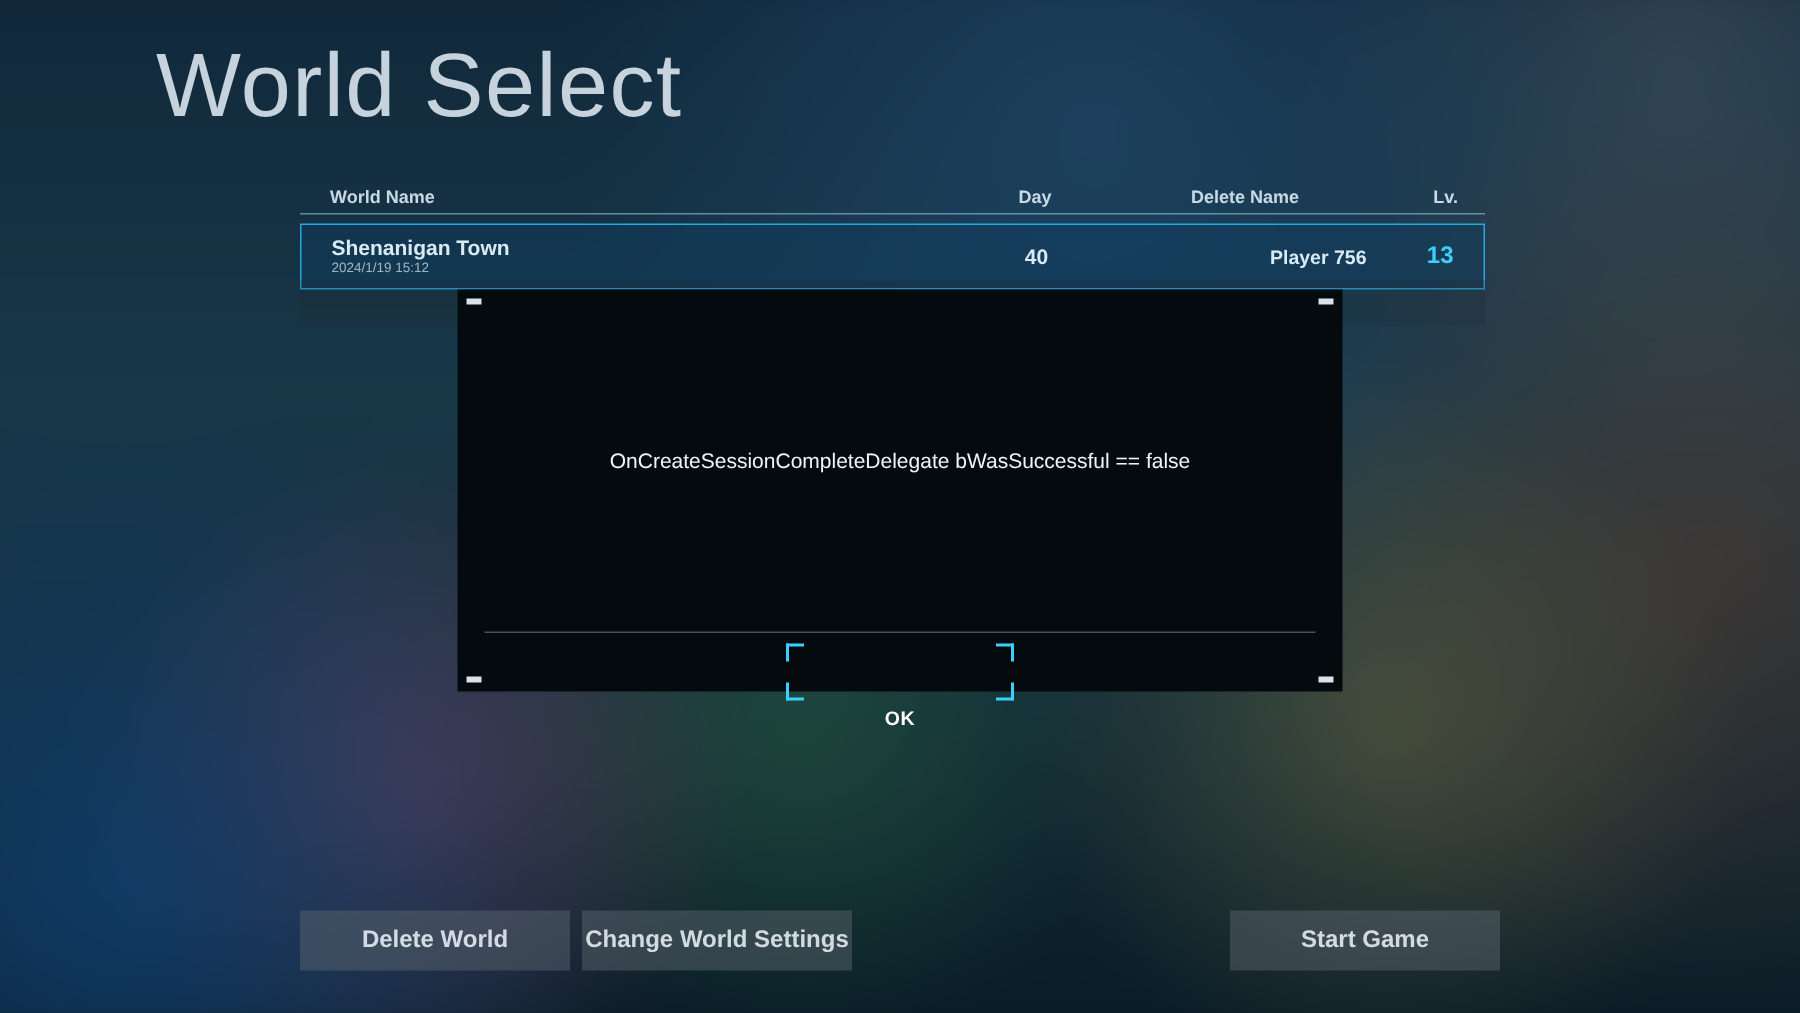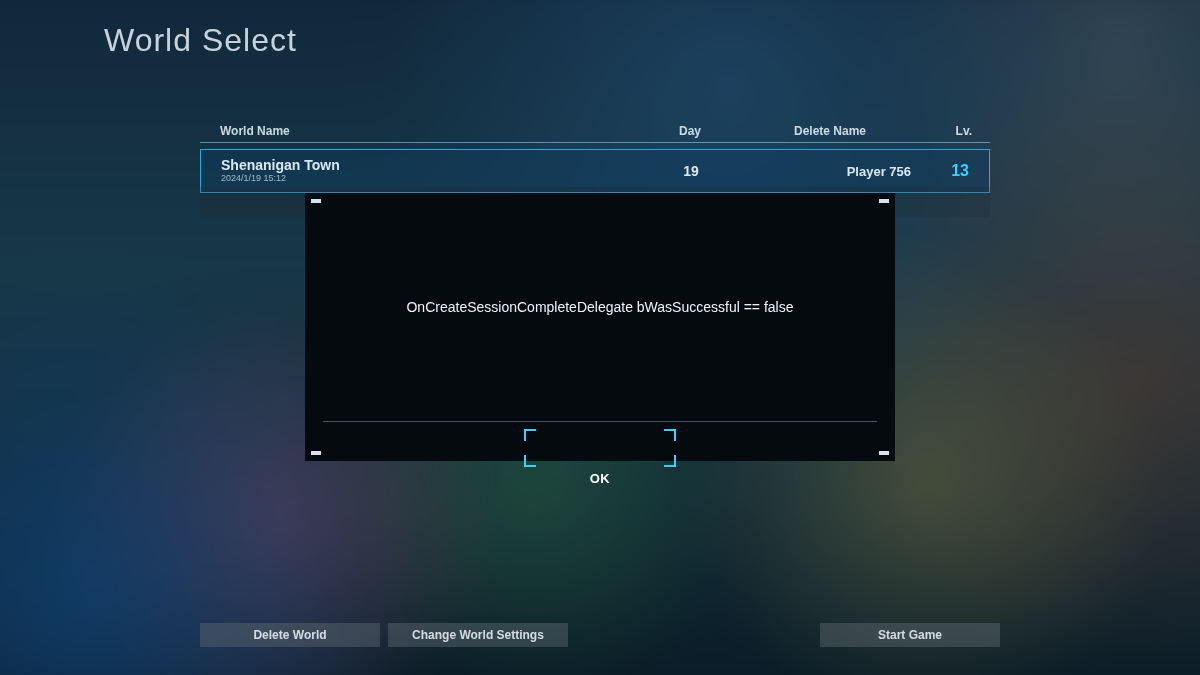--- a/index.html
+++ b/index.html
@@ -23,21 +23,21 @@
   }
   .dim {
     position: absolute; inset: 0;
     background: rgba(5,15,25,0.45);
   }
 
   .screen-title {
     position: absolute;
     left: 104px; top: 22px;
     color: rgba(230,240,248,0.85);
-    font-size: 32px;
+    font-size: 60px;
     font-weight: 300;
     letter-spacing: 1px;
   }
 
   
   .table-wrap {
     position: absolute;
     left: 200px; top: 124px;
     width: 790px;
   }
@@ -86,24 +86,24 @@
   .plus { font-size: 13px; line-height: 1; }
 
   
   .bottom-bar {
     position: absolute;
     left: 200px; right: 200px; bottom: 28px;
     display: flex;
     gap: 8px;
   }
   .bbtn {
-    height: 24px;
+    height: 40px;
     background: rgba(90,100,110,0.55);
     color: #e8eef4;
-    font-size: 12px;
+    font-size: 16px;
     font-weight: 600;
     display: flex; align-items: center; justify-content: center;
     flex: 0 0 180px;
     opacity: 0.9;
   }
   .spacer { flex: 1 1 auto; }
 
   
   .modal {
     position: absolute;
@@ -177,21 +177,21 @@
     <div class="col-name">World Name</div>
     <div class="col-day">Day</div>
     <div class="col-player">Delete Name</div>
     <div class="col-lv">Lv.</div>
   </div>
   <div class="row">
     <div class="rname">
       <span class="wn">Shenanigan Town</span>
       <span class="ts">2024/1/19 15:12</span>
     </div>
-    <div class="rday">19</div>
+    <div class="rday">40</div>
     <div class="rplayer">Player 756</div>
     <div class="rlv">13</div>
   </div>
 </div>
 
 <div class="create-row">
   <span class="plus">+</span>
   <span>Create New World</span>
 </div>
 

